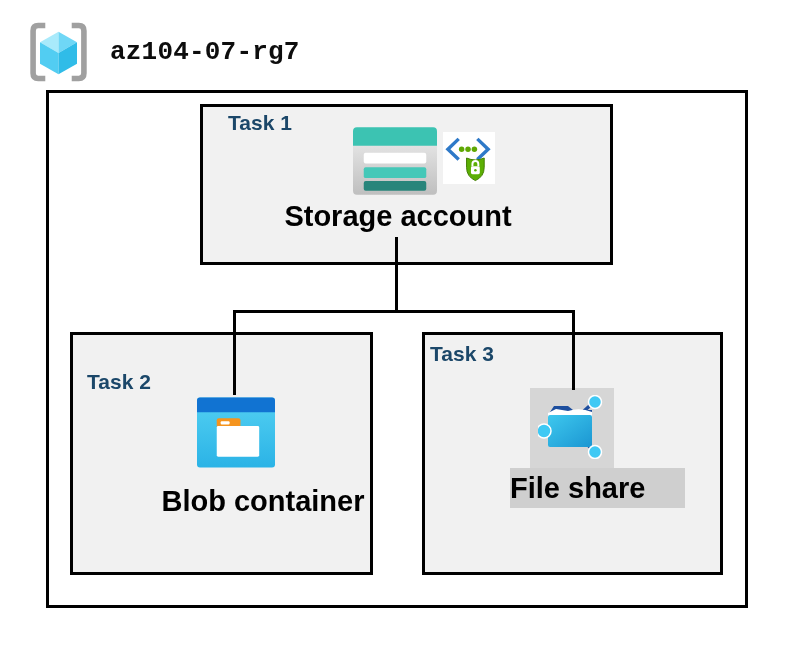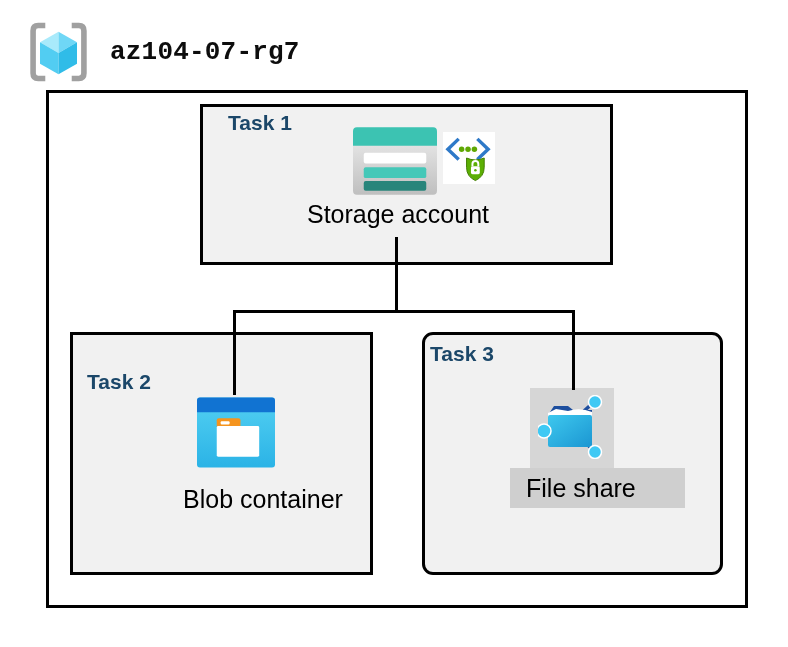--- a/index.html
+++ b/index.html
@@ -9,43 +9,43 @@
   }
   .rg-header{position:absolute;left:28px;top:21px;display:flex;align-items:center;gap:21px;font-family:Liberation Mono, monospace;}
   .rg-title{font-size:26px;font-weight:bold;color:#0d0d0d;letter-spacing:0.2px;}
   .outer-box{
     position:absolute;left:46px;top:90px;width:696px;height:512px;
     border:3px solid #000;background:#fff;
   }
   .task-box{position:absolute;border:3px solid #000;background:#f1f1f1;}
   #task1{left:200px;top:104px;width:407px;height:155px;}
   #task2{left:70px;top:332px;width:297px;height:237px;}
-  #task3{left:422px;top:332px;width:295px;height:237px;border-radius:11px;}
+  #task3{left:422px;top:332px;width:295px;height:237px;}
   .task-label{position:absolute;font-size:21px;font-weight:bold;color:#1b4769;white-space:nowrap;}
   #task1 .task-label{left:25px;top:4px;}
   #task2 .task-label{left:14px;top:2px;margin-top:33px;}
   #task3 .task-label{left:5px;top:7px;}
-  .resource-label{position:absolute;font-size:25px;font-weight:normal;color:#000;white-space:nowrap;}
+  .resource-label{position:absolute;font-size:29px;font-weight:bold;color:#000;white-space:nowrap;}
   #task1 .resource-label{left:0;top:93px;width:390px;text-align:center;}
   #task2 .resource-label{left:0;top:150px;width:324px;text-align:center;padding-left:28px;}
   .icon-abs{position:absolute;}
   #storage-icon-wrap{left:150px;top:20px;}
   #sas-icon-wrap{left:240px;top:25px;}
   #blob-icon-wrap{left:124px;top:62px;}
   .fs-selection{
     position:absolute;left:105px;top:53px;width:84px;height:80px;
     background:#d6d6d6;
   }
   .fs-selection svg{position:absolute;left:8px;top:7px;}
   .fs-label-strip{
     position:absolute;left:85px;top:133px;width:175px;height:40px;
     background:#cfcfcf;
   }
   .fs-label-strip .resource-label{
-    position:static;display:block;line-height:40px;padding-left:16px;
+    position:static;display:block;line-height:40px;padding-left:0;
   }
   .line{position:absolute;background:#000;}
   #conn-v1{left:395px;top:237px;width:3px;height:76px;}
   #conn-h1{left:233px;top:310px;width:342px;height:3px;}
   #conn-v2{left:233px;top:310px;width:3px;height:85px;}
   #conn-v3{left:572px;top:310px;width:3px;height:80px;}
 </style>
 </head>
 <body>
 

